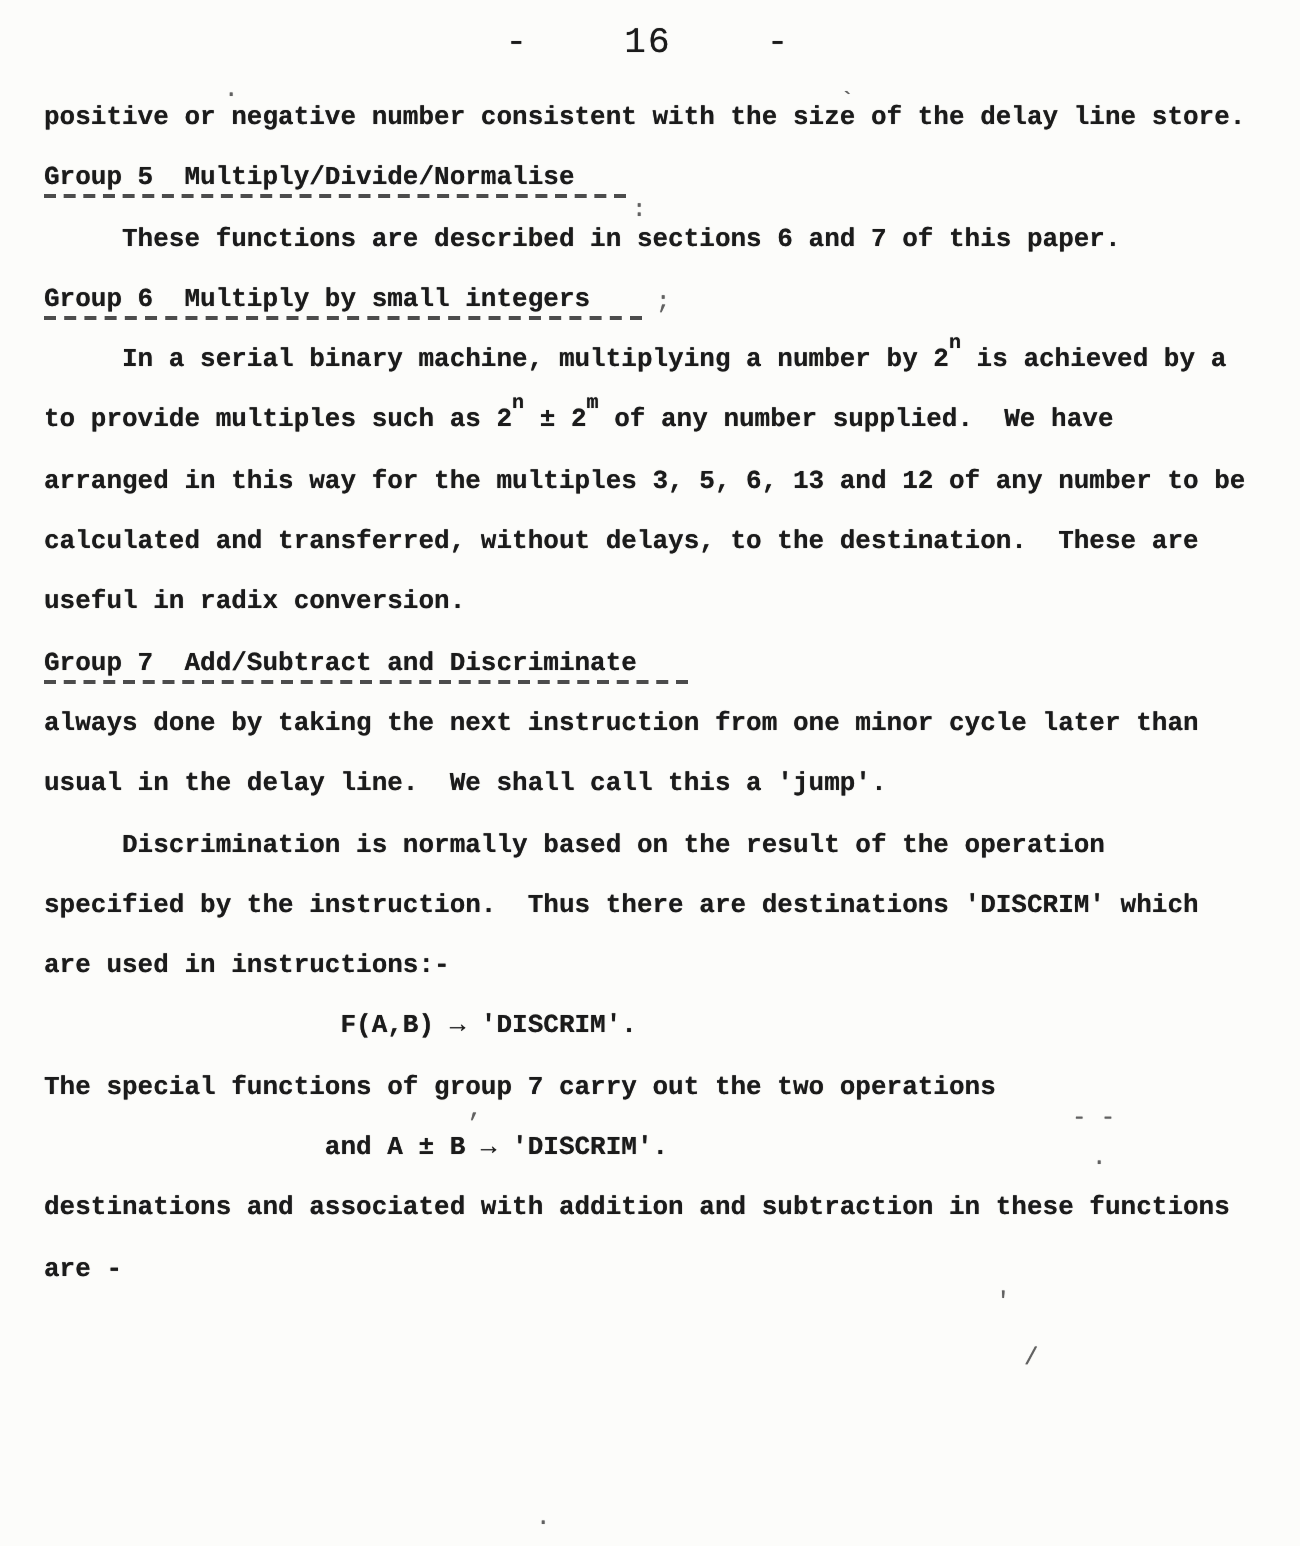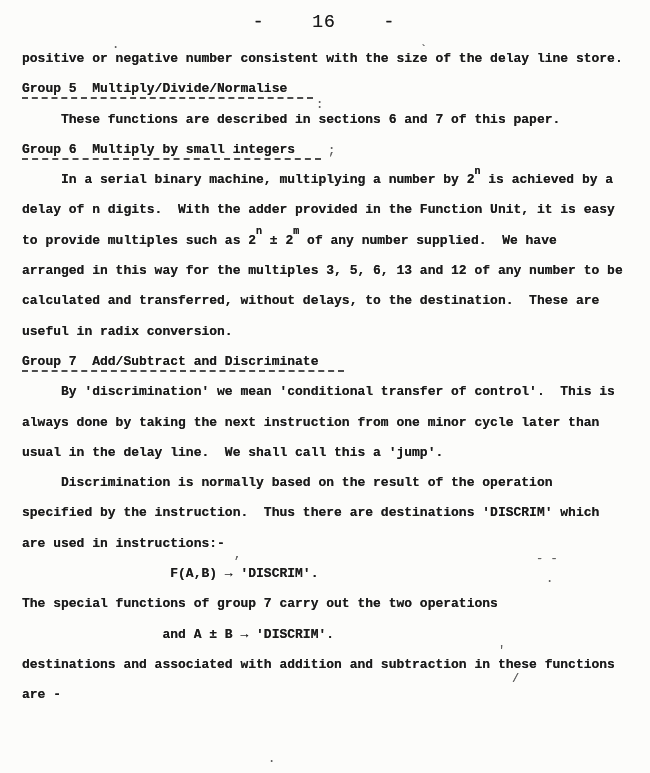--- a/index.html
+++ b/index.html
@@ -68,27 +68,25 @@
 
 <div class="page">
   <div class="page-number">-  16  -</div>
 
   <div class="text-body">
       <div class="line body">positive or negative number consistent with the size of the delay line store.</div>
       <div class="line heading"><span class="u">Group 5  Multiply/Divide/Normalise</span></div>
       <div class="line body">     These functions are described in sections 6 and 7 of this paper.</div>
       <div class="line heading"><span class="u">Group 6  Multiply by small integers</span></div>
       <div class="line body"><span>     In a serial binary machine, multiplying a number by 2</span><sup>n</sup><span> is achieved by a</span></div>
-      <div class="line body">delay of n digits.  With the adder provided in the Function Unit, it is easy</div>
       <div class="line body"><span>to provide multiples such as 2</span><sup>n</sup><span> ± 2</span><sup>m</sup><span> of any number supplied.  We have</span></div>
       <div class="line body">arranged in this way for the multiples 3, 5, 6, 13 and 12 of any number to be</div>
       <div class="line body">calculated and transferred, without delays, to the destination.  These are</div>
       <div class="line body">useful in radix conversion.</div>
       <div class="line heading"><span class="u">Group 7  Add/Subtract and Discriminate</span></div>
-      <div class="line body">     By 'discrimination' we mean 'conditional transfer of control'.  This is</div>
       <div class="line body">always done by taking the next instruction from one minor cycle later than</div>
       <div class="line body">usual in the delay line.  We shall call this a 'jump'.</div>
       <div class="line body">     Discrimination is normally based on the result of the operation</div>
       <div class="line body">specified by the instruction.  Thus there are destinations 'DISCRIM' which</div>
       <div class="line body">are used in instructions:-</div>
       <div class="line formula">                   F(A,B) → 'DISCRIM'.</div>
       <div class="line body">The special functions of group 7 carry out the two operations</div>
       <div class="line formula">                  and A ± B → 'DISCRIM'.</div>
       <div class="line body">destinations and associated with addition and subtraction in these functions</div>
       <div class="line body">are -</div>

